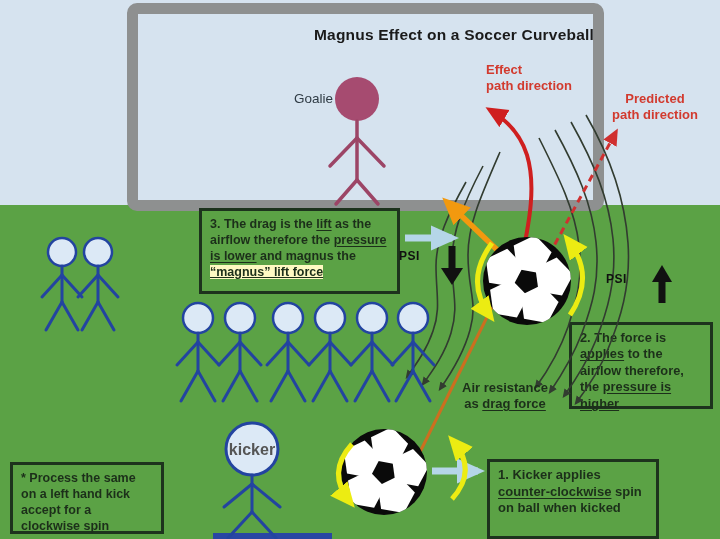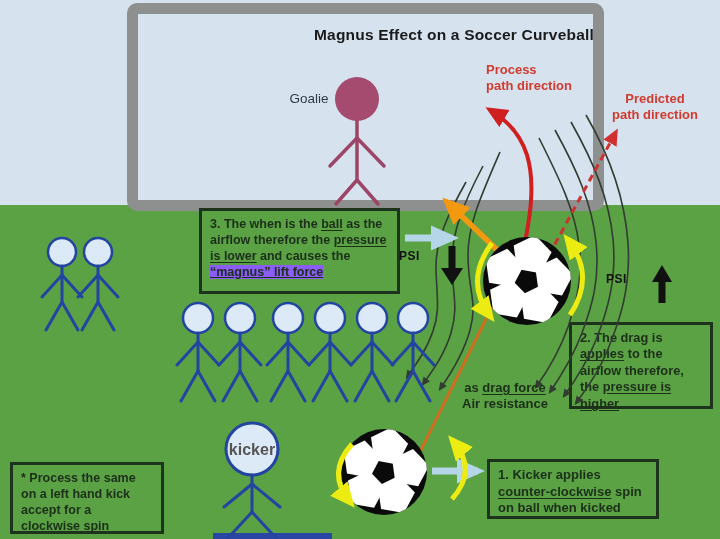--- a/index.html
+++ b/index.html
@@ -4,57 +4,57 @@
 <style>
   html,body{margin:0;padding:0;}
   .stage{position:relative;width:720px;height:539px;background:#5ba245;overflow:hidden;
          font-family:"Liberation Sans",sans-serif;}
   .sky{position:absolute;left:0;top:0;width:720px;height:205px;background:#d6e3ef;}
   .goal{position:absolute;left:127px;top:3px;width:455px;height:186px;
         border:11px solid #8e9090;border-radius:10px;background:#d6e3ef;}
   .title{position:absolute;left:139px;top:26px;width:455px;text-align:right;
          font-size:15.5px;font-weight:bold;color:#1a1a1a;letter-spacing:.2px;}
   .lbl{position:absolute;font-weight:bold;}
-  .goalie-lbl{left:285px;top:91px;width:48px;text-align:center;font-size:13.5px;color:#2f3b44;font-weight:normal;}
+  .goalie-lbl{left:285px;top:91px;width:48px;text-align:right;font-size:13.5px;color:#2f3b44;font-weight:normal;}
   .kicker-lbl{left:224px;top:441px;width:56px;text-align:center;font-size:16px;color:#555;}
   .red{color:#d23a2e;font-size:13px;line-height:16px;}
   .actual{left:486px;top:62px;}
   .predicted{left:612px;top:91px;text-align:center;}
   .psi{font-size:12px;color:#111;letter-spacing:.5px;}
   .psi-left{left:399px;top:249px;}
   .psi-right{left:606px;top:272px;}
   .air{left:452px;top:380px;width:106px;text-align:center;font-size:13px;
        line-height:16px;color:#1c2f1a;}
   .box{position:absolute;border:3px solid #1d331d;color:#1c2f1a;font-weight:bold;
        line-height:1.28;background:#5ba245;box-sizing:border-box;padding:5px 8px;}
   .box-step3{left:199px;top:208px;width:201px;height:86px;font-size:12.5px;}
   .box-step2{left:569px;top:322px;width:144px;height:87px;font-size:12.8px;}
-  .box-step1{left:487px;top:459px;width:172px;height:60px;font-size:13px;}
+  .box-step1{left:487px;top:459px;width:172px;height:80px;font-size:13px;}
   .box-note{left:10px;top:462px;width:154px;height:72px;font-size:12.5px;}
   .u{text-decoration:underline;text-underline-offset:2px;}
-  .hl{background:#8b5cf6;text-decoration:underline;}
+  .hl{background:#fef9c3;text-decoration:underline;}
   .strip{position:absolute;left:213px;top:533px;width:119px;height:6px;background:#2946a4;}
   svg.gfx{position:absolute;left:0;top:0;z-index:5;}
   .toplabels{position:relative;z-index:8;}
   .boxes{position:relative;z-index:3;}
 </style>
 </head>
 <body>
 
 <div class="stage">
 
   <div class="sky"></div>
   <div class="goal"></div>
 
   <div class="boxes">
     <div class="box box-step3">
-      <span>3.</span><span> The when is the </span><span class="u">ball</span><span> as the airflow therefore the </span><span class="u">pressure is lower</span><span> and causes the </span><span class="hl">“magnus” lift force</span>
+      <span>3.</span><span> The drag is the </span><span class="u">lift</span><span> as the airflow therefore the </span><span class="u">pressure is lower</span><span> and magnus the </span><span class="hl">“magnus” lift force</span>
     </div>
     <div class="box box-step2">
-      <span>2.</span><span> The drag is </span><span class="u">applies</span><span> to the airflow therefore, the </span><span class="u">pressure is higher</span>
+      <span>2.</span><span> The force is </span><span class="u">applies</span><span> to the airflow therefore, the </span><span class="u">pressure is higher</span>
     </div>
     <div class="box box-step1">
       <span>1.</span><span> Kicker applies </span><span class="u">counter-clockwise</span><span> spin on ball when kicked</span>
     </div>
     <div class="box box-note">
       <span>* Process the same on a left hand kick accept for a clockwise spin</span>
     </div>
   </div>
 
   <svg class="gfx" width="720" height="539" viewBox="0 0 720 539">
@@ -228,30 +228,30 @@
       <path d="M 570 315 Q 596 276 568 240" marker-end="url(#m-yellow)"></path>
       <path d="M 352 444 Q 326 473 350 502" marker-end="url(#m-yellow)"></path>
       <path d="M 452 499 Q 478 470 453 441" marker-end="url(#m-yellow)"></path>
     </g>
   </svg>
 
   <div class="toplabels">
     <div class="title">Magnus Effect on a Soccer Curveball</div>
     <div class="lbl goalie-lbl">Goalie</div>
     <div class="lbl red actual">
-      <div>Process</div>
+      <div>Effect</div>
       <div>path direction</div>
     </div>
     <div class="lbl red predicted">
       <div>Predicted</div>
       <div>path direction</div>
     </div>
     <div class="lbl psi psi-left">PSI</div>
     <div class="lbl psi psi-right">PSI</div>
     <div class="lbl air">
+      <div>Air resistance</div>
       <div><span>as </span><span class="u">drag force</span></div>
-      <div>Air resistance</div>
     </div>
     <div class="lbl kicker-lbl">kicker</div>
   </div>
 
   <div class="strip"></div>
 </div>
 
 </body></html>

